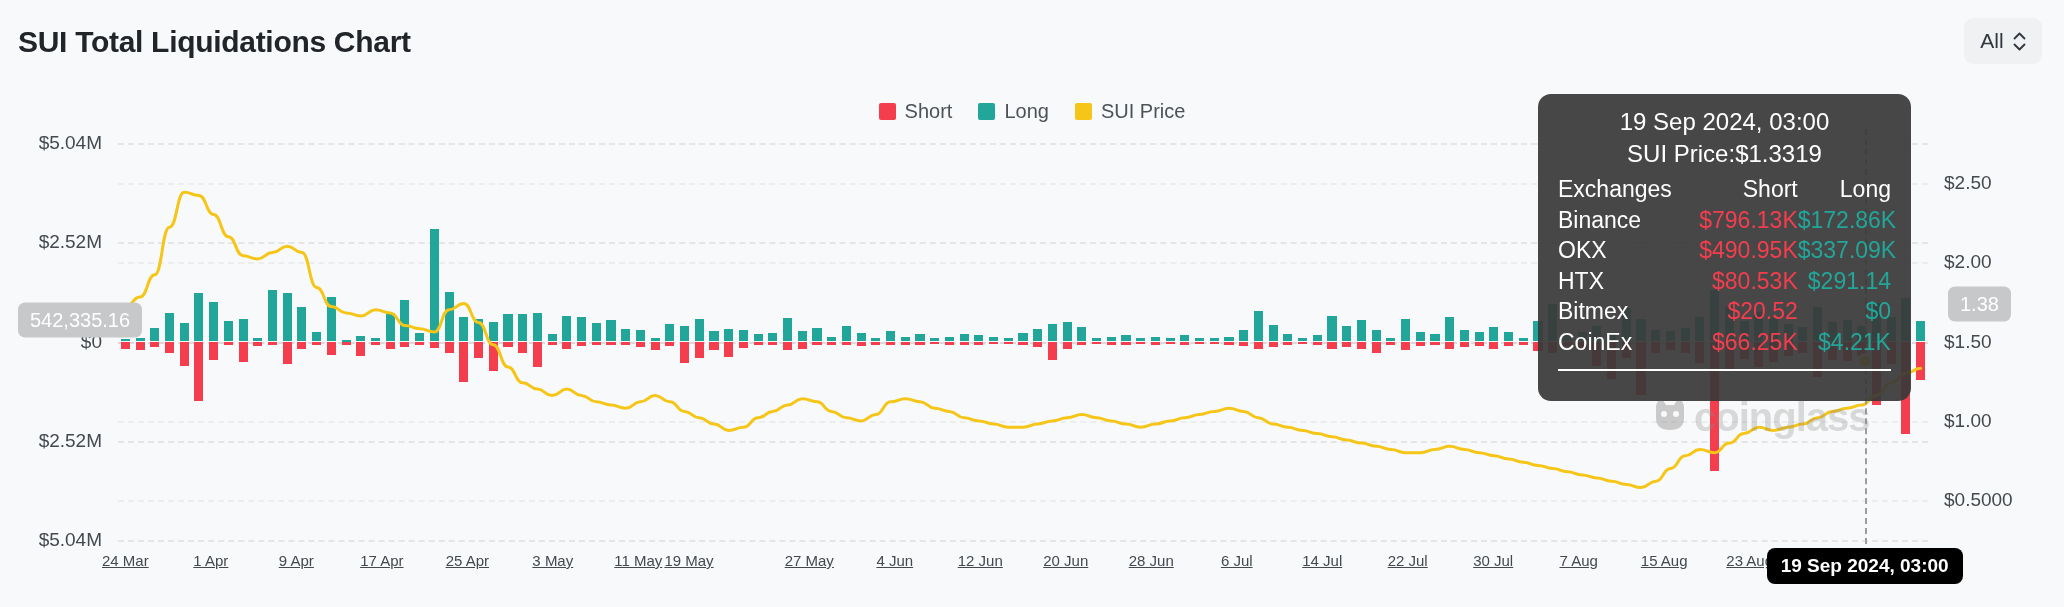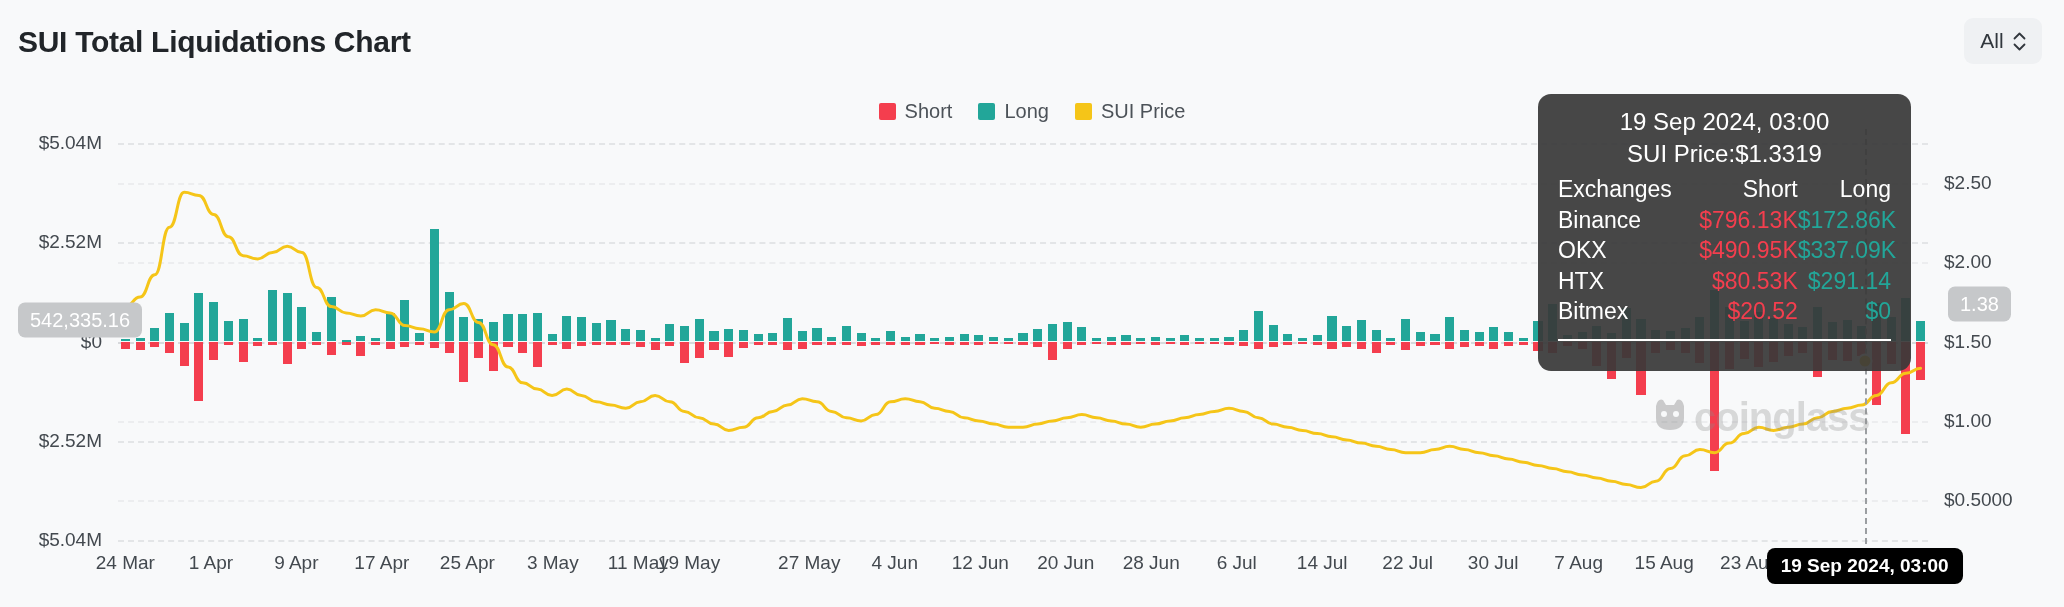--- a/index.html
+++ b/index.html
@@ -70,21 +70,21 @@
     border-left:2px dashed #9b9ea1;
   }
   #cross-dot{
     position:absolute;width:11px;height:11px;border-radius:50%;
     background:#f5c518;border:2px solid #fff;transform:translate(-50%,-50%);
   }
   
   #xaxis{position:absolute;left:118px;top:552px;width:1810px;height:40px;}
   .x-tick{
     position:absolute;transform:translateX(-50%);
-    font-size:19px;color:#43494f;white-space:nowrap;
+    font-size:15px;color:#43494f;white-space:nowrap;text-decoration:underline;
   }
   #x-crosshair-badge{
     position:absolute;background:#000;color:#fff;border-radius:8px;
     font-size:19px;font-weight:bold;padding:7px 14px;white-space:nowrap;
     transform:translateX(-50%);top:-4px;
   }
   
   #tooltip{
     position:absolute;left:1538px;top:94px;width:373px;
     background:rgba(57,57,57,0.93);border-radius:13px;
@@ -475,20 +475,25 @@
       <div class="tt-row">
         <div class="tt-c1 tt-name">HTX</div>
         <div class="tt-c2 tt-short">$80.53K</div>
         <div class="tt-c3 tt-long">$291.14</div>
       </div>
       <div class="tt-row">
         <div class="tt-c1 tt-name">Bitmex</div>
         <div class="tt-c2 tt-short">$20.52</div>
         <div class="tt-c3 tt-long">$0</div>
       </div>
+      <div class="tt-row">
+        <div class="tt-c1 tt-name">CoinEx</div>
+        <div class="tt-c2 tt-short">$66.25K</div>
+        <div class="tt-c3 tt-long">$4.21K</div>
+      </div>
     </div>
   <div id="tt-divider"></div>
 </div>
 
 <div id="watermark-mark">
   <svg viewBox="0 0 44 44" width="44" height="44">
       <path d="M8 14 q2-8 7-6 l3 5 h8 l3-5 q5-2 7 6 v12 q0 12-14 12 t-14-12z" fill="#555"></path>
       <circle cx="16" cy="22" r="3" fill="#f8f9fa"></circle>
       <circle cx="28" cy="22" r="3" fill="#f8f9fa"></circle>
     </svg>

